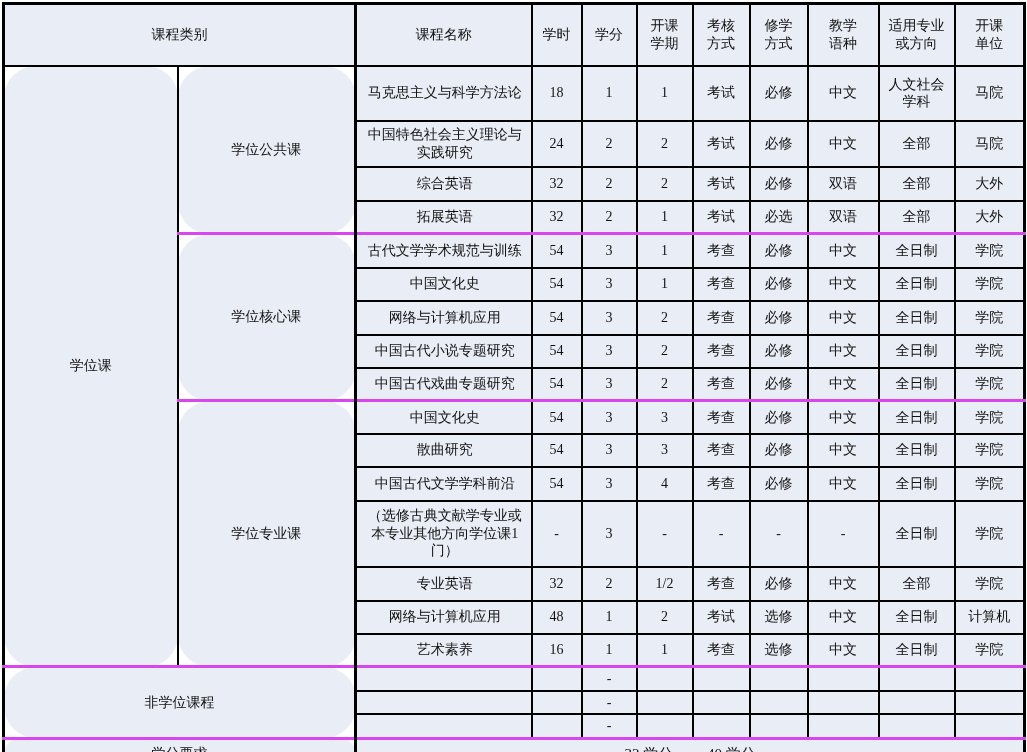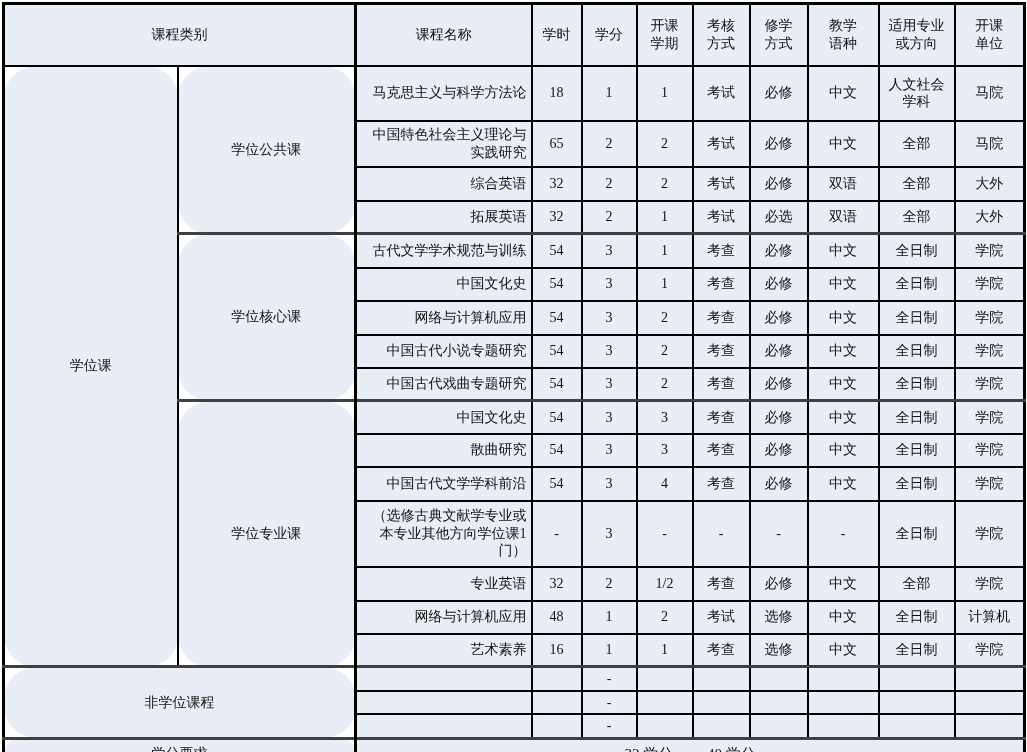--- a/index.html
+++ b/index.html
@@ -30,26 +30,26 @@
     padding: 2px 4px;
     font-size: 14px;
     line-height: 1.25;
     font-weight: normal;
     overflow: hidden;
     box-sizing: border-box;
     word-break: break-all;
   }
   th { white-space: pre-line; }
   td.name {
-    text-align: right;
+    text-align: center;
     padding-left: 6px;
   }
   td.cat { font-size: 14px; border-radius: 32px; }
   .bl3 { border-left: 3px solid #000000 !important; font-family: Liberation Serif, serif; }
-  tr.sec > td { border-top: 3px solid #404040; }
+  tr.sec > td { border-top: 3px solid #d946ef; }
   .h62{height:62px} .h55{height:55px} .h46{height:46px}
   .h34{height:34px} .h33{height:33px} .h66{height:66px}
   .h20{height:20px} .h16{height:16px} .h32{height:32px}
   .underline-val {
     text-decoration: underline;
     padding: 0 10px;
     font-size: 15px;
   }
 </style>
 </head>
@@ -100,21 +100,21 @@
     <td>1</td>
     <td>考试</td>
     <td>必修</td>
     <td>中文</td>
     <td>人文社会学科</td>
     <td>马院</td>
   </tr>
 
   <tr class="h46">
     <td class="name bl3">中国特色社会主义理论与实践研究</td>
-    <td>65</td>
+    <td>24</td>
     <td>2</td>
     <td>2</td>
     <td>考试</td>
     <td>必修</td>
     <td>中文</td>
     <td>全部</td>
     <td>马院</td>
   </tr>
 
   <tr class="h34">

